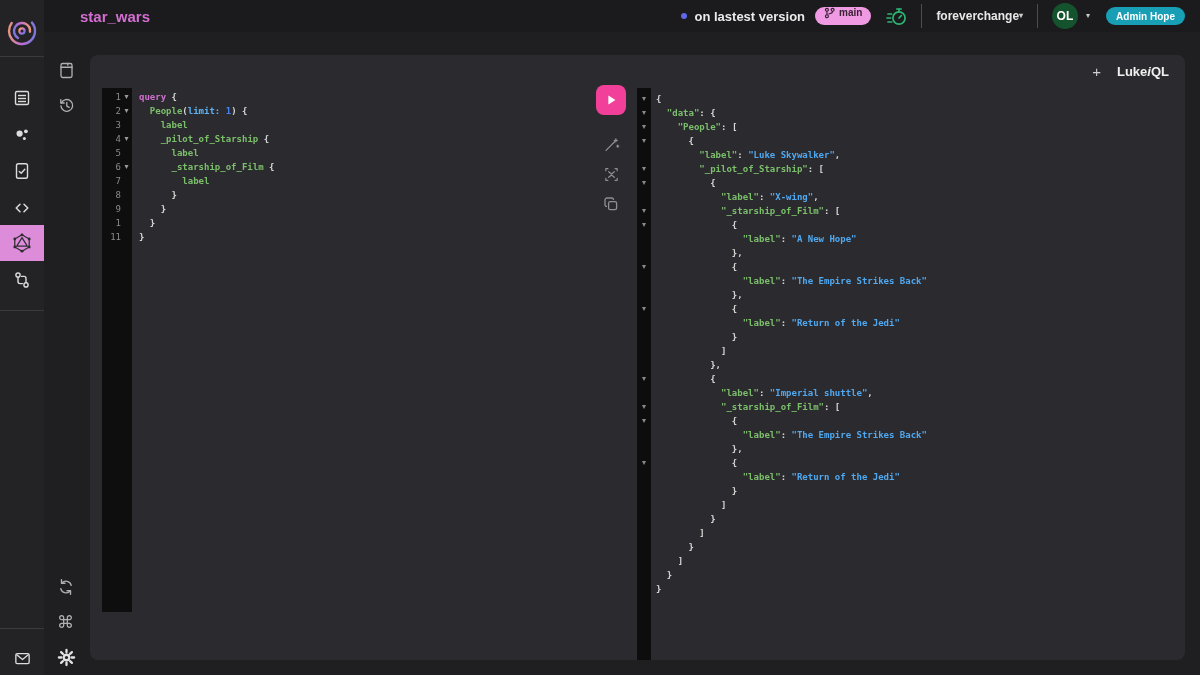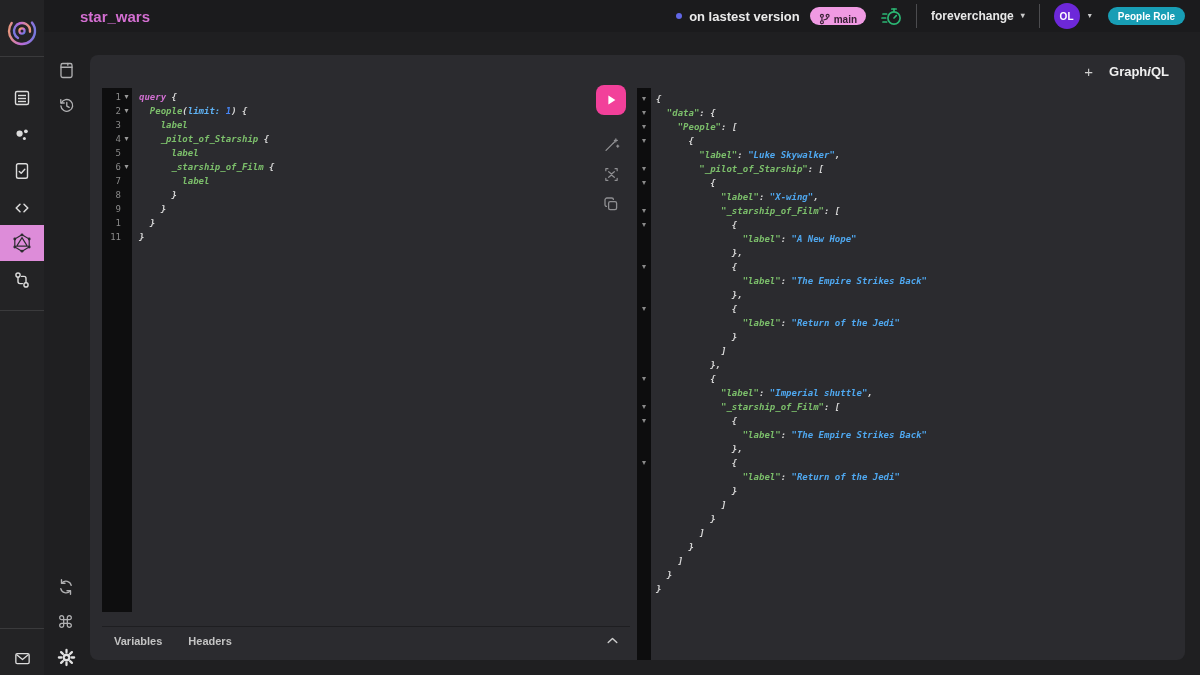--- a/index.html
+++ b/index.html
@@ -4,27 +4,27 @@
 <style>
   * { margin:0; padding:0; box-sizing:border-box; }
   html,body { width:1200px; height:675px; overflow:hidden; background:#1f1f21; font-family:"Liberation Sans", sans-serif; }
 
   
   .topbar { position:absolute; left:44px; top:0; right:0; height:32px; background:#1b1b1d; display:flex; align-items:center; padding:0 15px 0 36px; z-index:5; }
   .app-title { color:#d46fd2; font-size:15px; font-weight:bold; }
   .topbar-right { margin-left:auto; display:flex; align-items:center; }
   .status-dot { width:6px; height:6px; border-radius:50%; background:#6167e6; margin-right:7px; }
   .status-text { color:#ebebeb; font-size:13px; font-weight:600; }
-  .badge-main { display:flex; align-items:flex-end; gap:4px; background:#f09ae3; color:#3a2136; border-radius:9px; height:18px; padding:0 9px; font-size:10px; font-weight:bold; margin-left:10px; }
+  .badge-main { display:flex; align-items:flex-start; gap:4px; background:#f09ae3; color:#3a2136; border-radius:9px; height:18px; padding:0 9px; font-size:10px; font-weight:bold; margin-left:10px; }
   .timer { margin-left:14px; display:flex; align-items:center; }
   .vdivider { width:1px; height:24px; background:#4c4c4f; margin:0 14px; }
-  .workspace { display:flex; align-items:center; gap:7px; color:#e8e8e8; font-size:12px; font-weight:600; cursor:pointer; }
+  .workspace { display:flex; align-items:center; color:#e8e8e8; font-size:12px; font-weight:600; cursor:pointer; }
   .caret { color:#c9c9c9; font-size:8px; line-height:1; }
   .avatar-wrap { display:flex; align-items:center; gap:8px; cursor:pointer; }
-  .avatar { width:26px; height:26px; border-radius:50%; background:#6d28d9; color:#ffffff; font-size:10px; font-weight:bold; display:flex; align-items:center; justify-content:center; letter-spacing:.3px; }
+  .avatar { width:26px; height:26px; border-radius:50%; background:#14532d; color:#ffffff; font-size:12px; font-weight:bold; display:flex; align-items:center; justify-content:center; letter-spacing:.3px; }
   .badge-role { background:#189eb5; color:#ffffff; border-radius:9px; height:18px; padding:0 10px; font-size:10px; font-weight:bold; display:flex; align-items:center; margin-left:16px; }
 
   
   .sidebar { position:absolute; left:0; top:0; width:44px; height:675px; background:#232325; z-index:10; }
   .logo { position:absolute; left:4px; top:13px; width:36px; height:36px; }
   .sb-divider { position:absolute; left:0; width:44px; height:1px; background:#3a3a3c; }
   .sb-item { position:absolute; left:0; width:44px; height:36px; display:flex; align-items:center; justify-content:center; color:#dcdcdc; cursor:pointer; }
   .sb-item.active { background:#dd8cd9; color:#2c2c30; }
   .sb-item svg { display:block; }
 
@@ -41,21 +41,21 @@
   .add-tab { color:#cfcfcf; font-size:15px; font-weight:400; cursor:pointer; line-height:1; }
   .gql-logo { color:#f0f0f0; font-size:13px; font-weight:bold; }
   .gql-logo .it { font-style:italic; font-weight:600; }
 
   
   .query-editor { position:absolute; left:12px; top:33px; width:528px; height:524px; }
   .q-gutter-bg { position:absolute; left:0; top:0; bottom:0; width:30px; background:#0e0e0f; }
   .q-lines { position:absolute; left:0; top:2px; right:0; }
   .code-line { display:flex; height:14px; white-space:pre; }
   .mono, .ln-code, .ln-num { font-family:"DejaVu Sans Mono", monospace; }
-  .ln-code { font-size:9px; line-height:14px; font-weight:bold;font-style:italic; }
+  .ln-code { font-size:9px; line-height:14px; font-weight:bold; }
   .q-lines .ln-code { margin-left:7px; }
   .ln-num { width:19px; text-align:right; font-size:9px; line-height:14px; color:#8a8a8a; }
   .ln-fold { width:11px; text-align:center; font-size:8px; line-height:14px; color:#9a9a9a; cursor:pointer; }
   .tk-kw  { color:#cf6fcf; }
   .tk-fld { color:#7cbf6b; }
   .tk-arg { color:#5fb3f5;text-align:center; }
   .tk-num { color:#4584f5; }
   .tk-pn  { color:#d6d6d6; }
   .tk-key { color:#7cbf6b; }
   .tk-str { color:#4fa8f0; }
@@ -113,21 +113,21 @@
     <span class="vdivider"></span>
     <span class="workspace">
       <span>foreverchange</span>
       <span class="caret">▾</span>
     </span>
     <span class="vdivider"></span>
     <span class="avatar-wrap">
       <span class="avatar">OL</span>
       <span class="caret">▾</span>
     </span>
-    <span class="badge-role">People Role</span>
+    <span class="badge-role">Admin Hope</span>
   </div>
 </div>
 
 <div class="sidebar">
   <svg class="logo" viewBox="0 0 36 36">
     <defs>
       <linearGradient id="lg" x1="0" y1="0" x2="1" y2="1">
         <stop offset="0" stop-color="#f5a55c"></stop>
           <stop offset="0.5" stop-color="#c06bd6"></stop>
           <stop offset="1" stop-color="#5b7de0"></stop>
@@ -261,21 +261,21 @@
       </g>
       <circle cx="10" cy="10" r="4.1" fill="#e2e2e2"></circle>
       <circle cx="10" cy="10" r="1.7" fill="#1f1f21"></circle>
     </svg>
   </div>
 
   <div class="panel">
 
     <div class="panel-header">
       <span class="add-tab">+</span>
-      <span class="gql-logo"><span>Graph</span><span class="it">i</span><span>QL</span></span>
+      <span class="gql-logo"><span>Luke</span><span class="it">i</span><span>QL</span></span>
     </div>
 
     <div class="query-editor">
       <div class="q-gutter-bg"></div>
       <div class="q-lines">
           <div class="code-line"><span class="ln-num">1</span><span class="ln-fold">▾</span><span class="ln-code"><span class="tk-kw">query</span><span class="tk-pn"> {</span></span></div>
           <div class="code-line"><span class="ln-num">2</span><span class="ln-fold">▾</span><span class="ln-code"><span class="tk-pn">  </span><span class="tk-fld">People</span><span class="tk-pn">(</span><span class="tk-arg">limit:</span><span class="tk-pn"> </span><span class="tk-num">1</span><span class="tk-pn">) {</span></span></div>
           <div class="code-line"><span class="ln-num">3</span><span class="ln-fold"></span><span class="ln-code"><span class="tk-pn">    </span><span class="tk-fld">label</span></span></div>
           <div class="code-line"><span class="ln-num">4</span><span class="ln-fold">▾</span><span class="ln-code"><span class="tk-pn">    </span><span class="tk-fld">_pilot_of_Starship</span><span class="tk-pn"> {</span></span></div>
           <div class="code-line"><span class="ln-num">5</span><span class="ln-fold"></span><span class="ln-code"><span class="tk-pn">      </span><span class="tk-fld">label</span></span></div>
@@ -320,29 +320,20 @@
       <div class="tool-btn">
         <svg width="16" height="16" viewBox="0 0 16 16">
           <g fill="none" stroke="currentColor" stroke-width="1.3" stroke-linejoin="round">
             <rect x="5.6" y="5.6" width="8" height="8" rx="1.6"></rect>
             <path d="M4 10.4H3.6A1.6 1.6 0 0 1 2 8.8V4a2 2 0 0 1 2-2h4.8a1.6 1.6 0 0 1 1.6 1.6V4"></path>
           </g>
         </svg>
       </div>
     </div>
 
-    <div class="footer-bar">
-      <span class="footer-tab">Variables</span>
-      <span class="footer-tab">Headers</span>
-      <span class="collapse-btn">
-        <svg width="11" height="7" viewBox="0 0 11 7">
-          <polyline points="1.2,5.6 5.5,1.4 9.8,5.6" fill="none" stroke="currentColor" stroke-width="1.4" stroke-linecap="round" stroke-linejoin="round"></polyline>
-        </svg>
-      </span>
-    </div>
 
     <div class="resp-gutter">
       <div class="resp-gutter-marks">
           <div class="fold-mark">▾</div>
           <div class="fold-mark">▾</div>
           <div class="fold-mark">▾</div>
           <div class="fold-mark">▾</div>
           <div class="fold-mark"></div>
           <div class="fold-mark">▾</div>
           <div class="fold-mark">▾</div>

